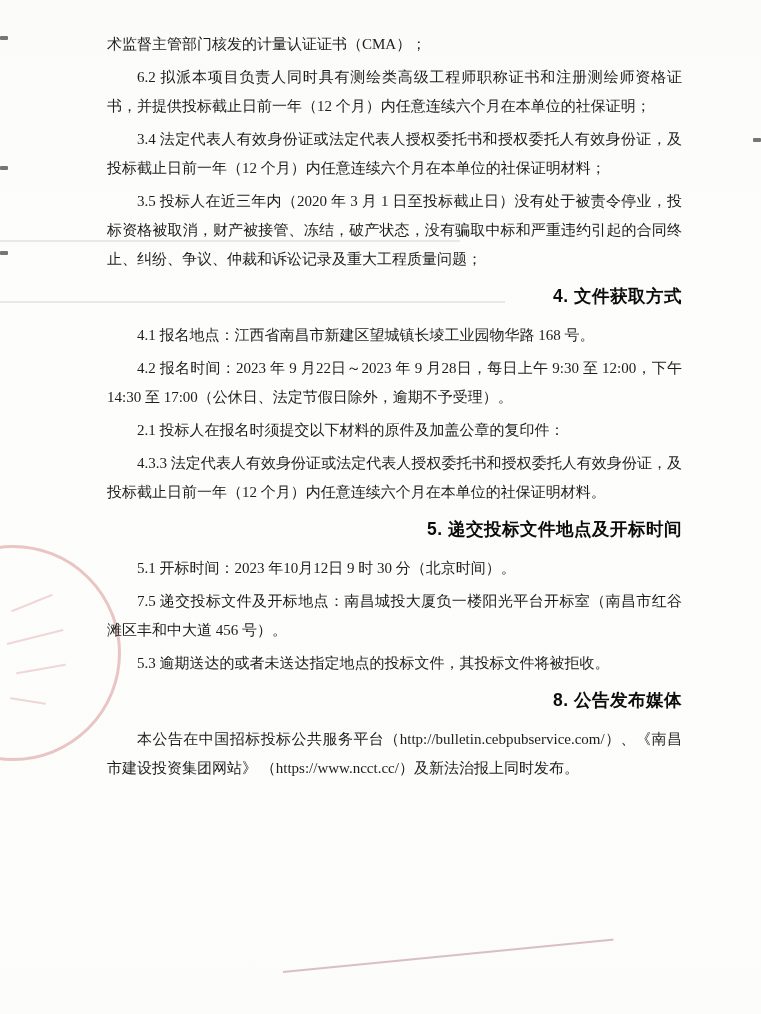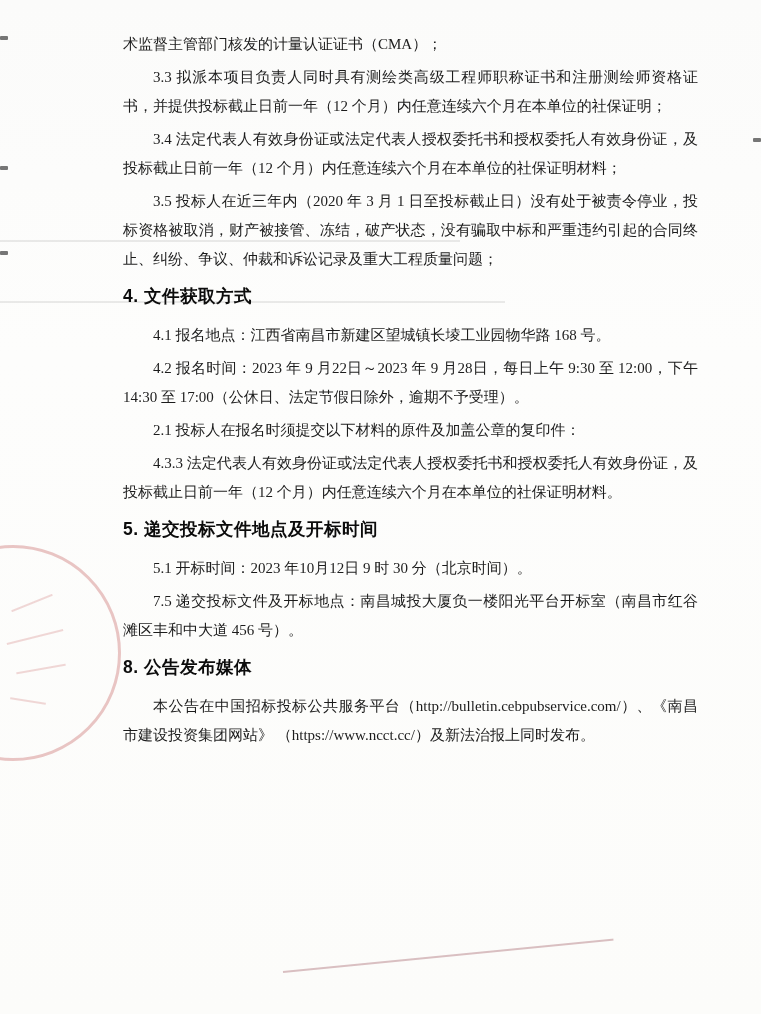--- a/index.html
+++ b/index.html
@@ -6,39 +6,39 @@
   .page {
     position: relative;
     width: 761px;
     height: 1014px;
     background: linear-gradient(180deg, #fbfbfa 0%, #fdfdfc 35%, #fcfcfa 100%);
     overflow: hidden;
     font-family: "Liberation Serif", "DejaVu Serif", serif;
   }
   .doc {
     position: absolute;
-    left: 123px;
+    left: 107px;
     top: 30px;
     width: 575px;
     color: #1c1c1c;
     font-size: 15px;
     line-height: 29px;
     text-align: justify;
   }
   .para { margin: 0 0 4px 0; }
   .para.indent { text-indent: 30px; }
   .heading {
     font-family: "Liberation Sans", "DejaVu Sans", sans-serif;
     font-weight: 700;
     font-size: 17.5px;
     line-height: 29px;
     letter-spacing: 0.5px;
     color: #0c0c0c;
     margin: 8px 0 10px 0;
-    text-align: left;
+    text-align: right;
     text-indent: 0;
   }
   
   .stamp-ring {
     position: absolute;
     left: -95px;
     top: 545px;
     width: 210px;
     height: 210px;
     border: 3px solid rgba(199, 106, 106, 0.38);
@@ -94,28 +94,29 @@
 
   <div class="pencil-line"></div>
 
   <div class="edge-dash" style="left:0; top:36px;"></div>
   <div class="edge-dash" style="left:0; top:166px;"></div>
   <div class="edge-dash" style="left:0; top:251px;"></div>
   <div class="edge-dash" style="left:753px; top:138px;"></div>
 
   <main class="doc" id="doc-body">
       <p class="para">术监督主管部门核发的计量认证证书（CMA）；</p>
-      <p class="para indent">3.3 拟派本项目负责人同时具有测绘类高级工程师职称证书和注册测绘师资格证书，并提供投标截止日前一年（12 个月）内任意连续六个月在本单位的社保证明；</p>
+      <p class="para indent">6.2 拟派本项目负责人同时具有测绘类高级工程师职称证书和注册测绘师资格证书，并提供投标截止日前一年（12 个月）内任意连续六个月在本单位的社保证明；</p>
       <p class="para indent">3.4 法定代表人有效身份证或法定代表人授权委托书和授权委托人有效身份证，及投标截止日前一年（12 个月）内任意连续六个月在本单位的社保证明材料；</p>
       <p class="para indent">3.5 投标人在近三年内（2020 年 3 月 1 日至投标截止日）没有处于被责令停业，投标资格被取消，财产被接管、冻结，破产状态，没有骗取中标和严重违约引起的合同终止、纠纷、争议、仲裁和诉讼记录及重大工程质量问题；</p>
       <h2 class="heading">4. 文件获取方式</h2>
       <p class="para indent">4.1 报名地点：江西省南昌市新建区望城镇长堎工业园物华路 168 号。</p>
       <p class="para indent">4.2 报名时间：2023 年 9 月22日～2023 年 9 月28日，每日上午 9:30 至 12:00，下午 14:30 至 17:00（公休日、法定节假日除外，逾期不予受理）。</p>
       <p class="para indent">2.1 投标人在报名时须提交以下材料的原件及加盖公章的复印件：</p>
       <p class="para indent">4.3.3 法定代表人有效身份证或法定代表人授权委托书和授权委托人有效身份证，及投标截止日前一年（12 个月）内任意连续六个月在本单位的社保证明材料。</p>
       <h2 class="heading">5. 递交投标文件地点及开标时间</h2>
       <p class="para indent">5.1 开标时间：2023 年10月12日 9 时 30 分（北京时间）。</p>
       <p class="para indent">7.5 递交投标文件及开标地点：南昌城投大厦负一楼阳光平台开标室（南昌市红谷滩区丰和中大道 456 号）。</p>
+      <p class="para indent">5.3 逾期送达的或者未送达指定地点的投标文件，其投标文件将被拒收。</p>
       <h2 class="heading">8. 公告发布媒体</h2>
       <p class="para indent">本公告在中国招标投标公共服务平台（http://bulletin.cebpubservice.com/）、《南昌市建设投资集团网站》 （https://www.ncct.cc/）及新法治报上同时发布。</p>
     </main>
 
 </div>
 
 </body></html>

